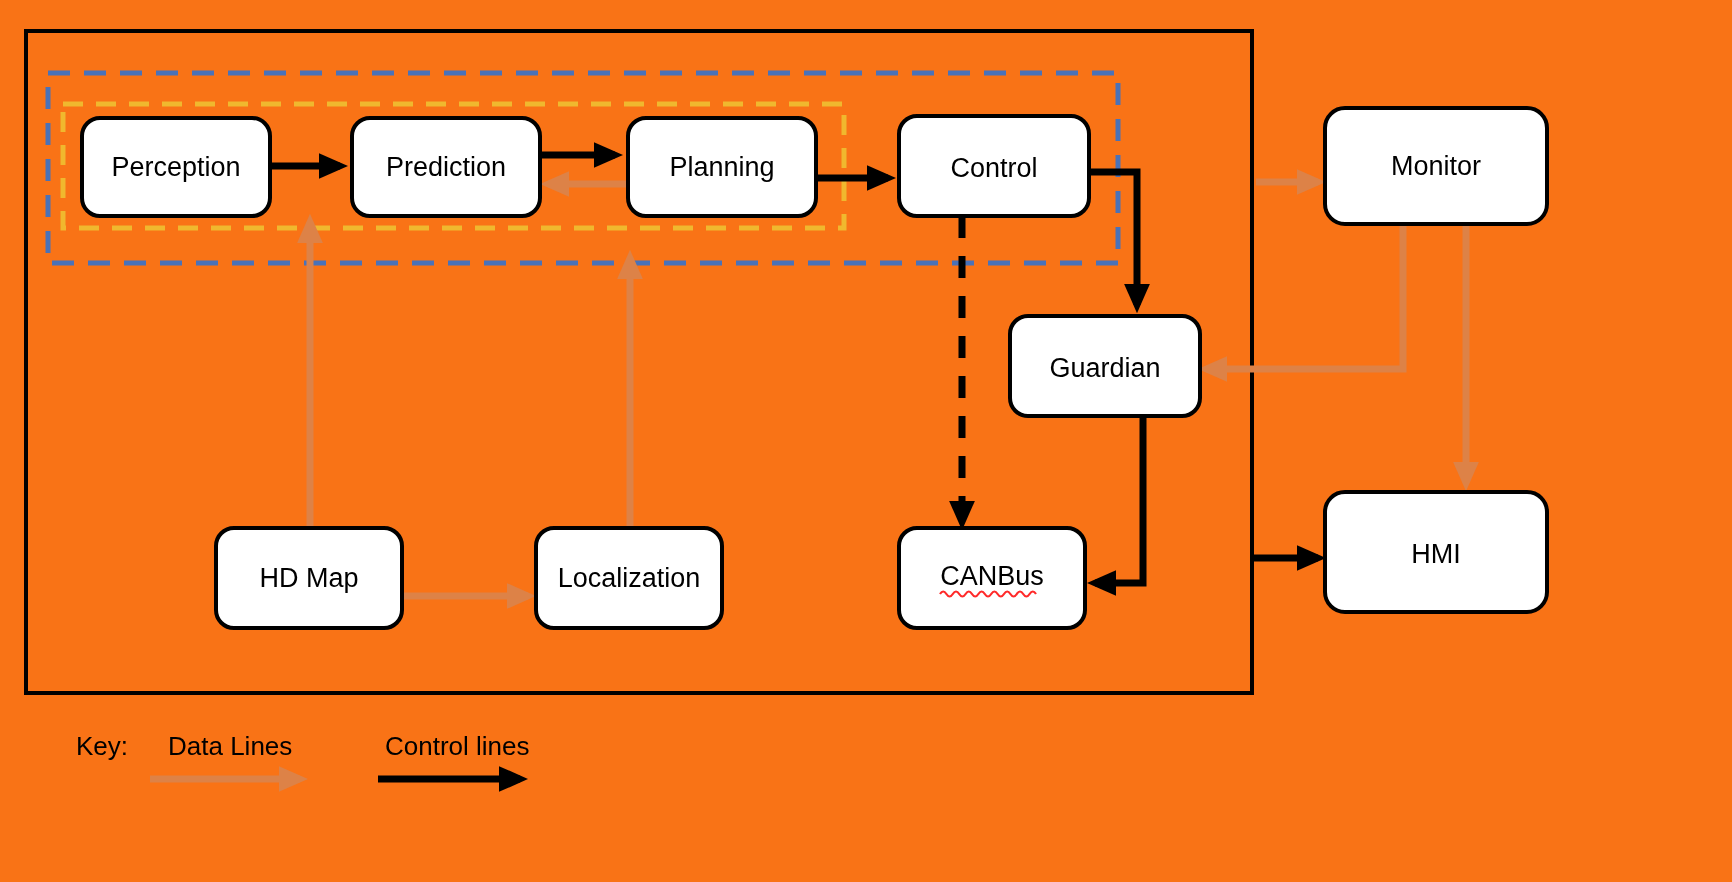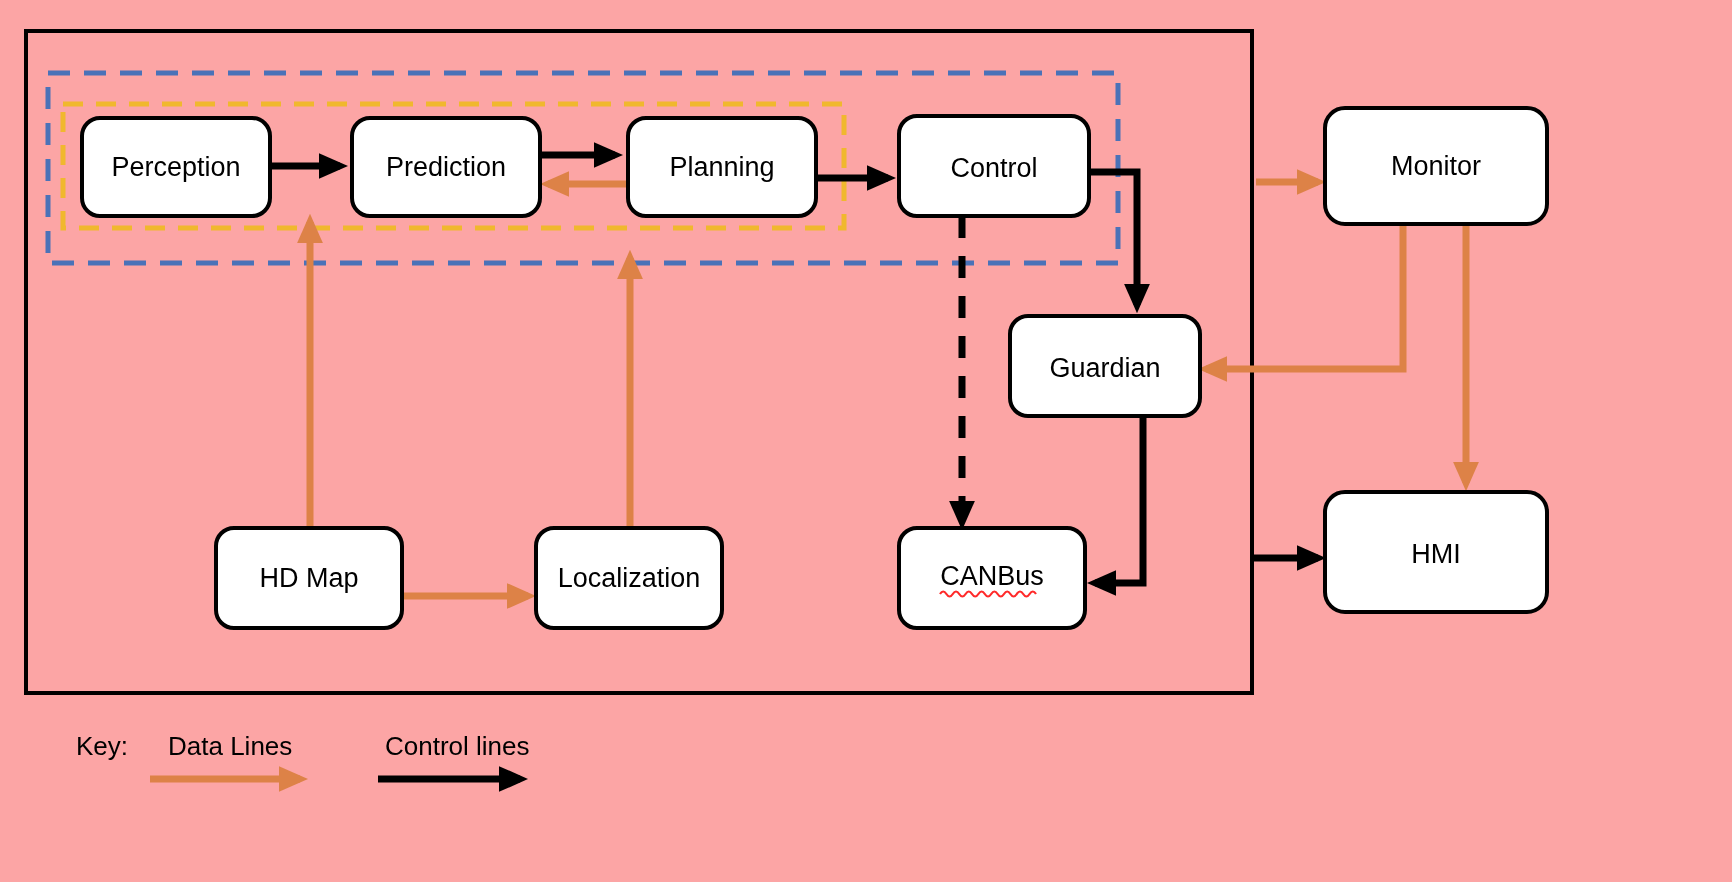--- a/index.html
+++ b/index.html
@@ -7,21 +7,21 @@
     padding: 0;
     background: #ffffff;
   }
   body {
     font-family: "Liberation Sans", sans-serif;
   }
   #stage {
     position: relative;
     width: 1732px;
     height: 882px;
-    background: #fca5a5;
+    background: #f97316;
     overflow: hidden;
   }
   #diagram {
     position: absolute;
     left: 0;
     top: 0;
     width: 1732px;
     height: 882px;
   }
   .node-label {

